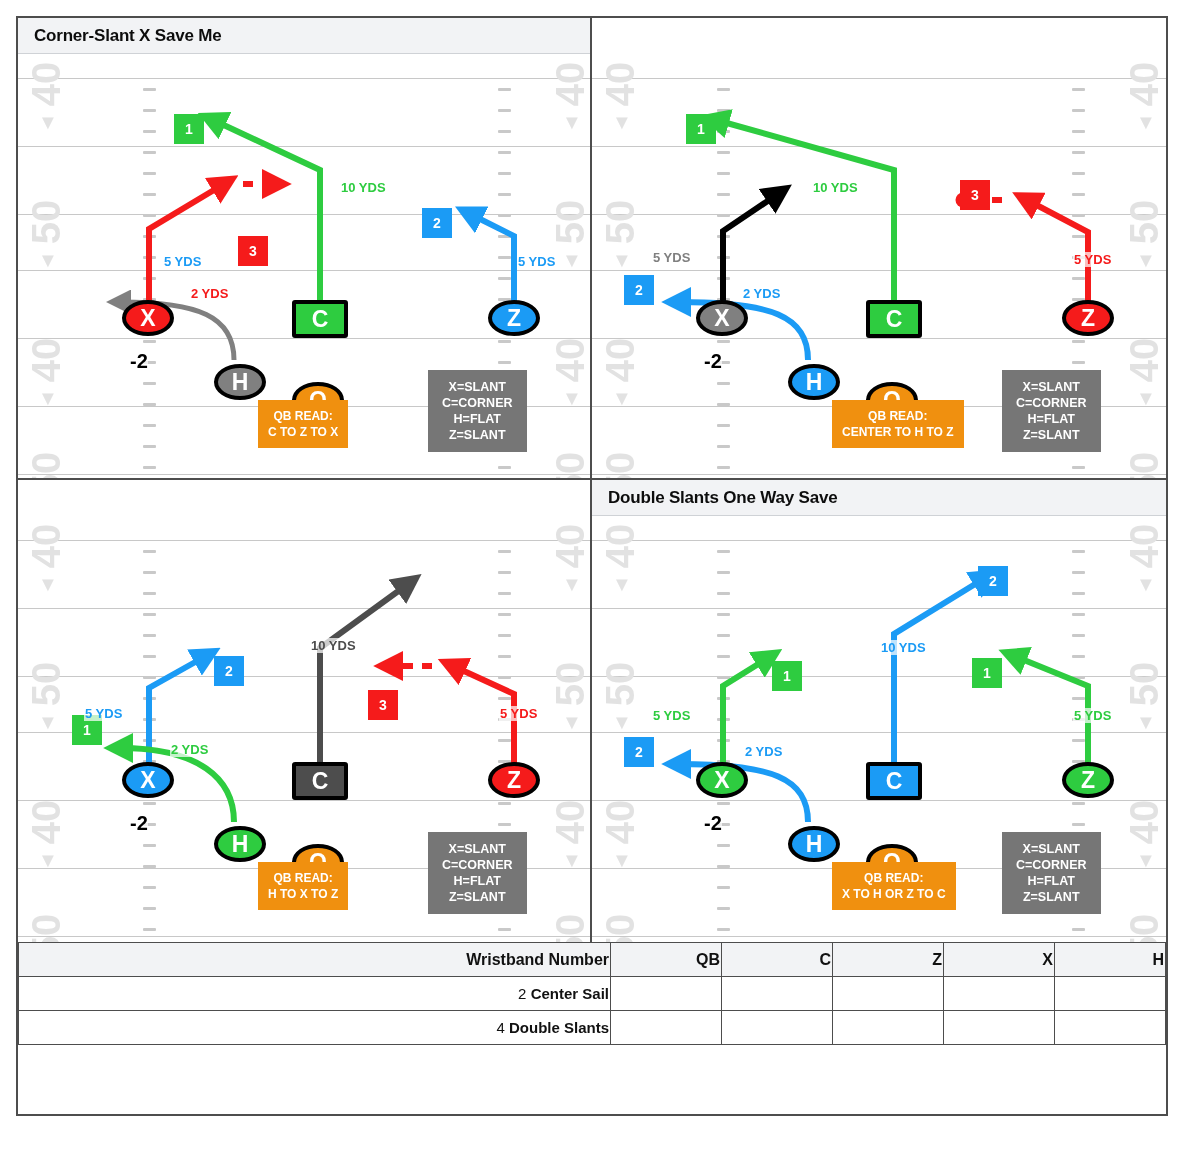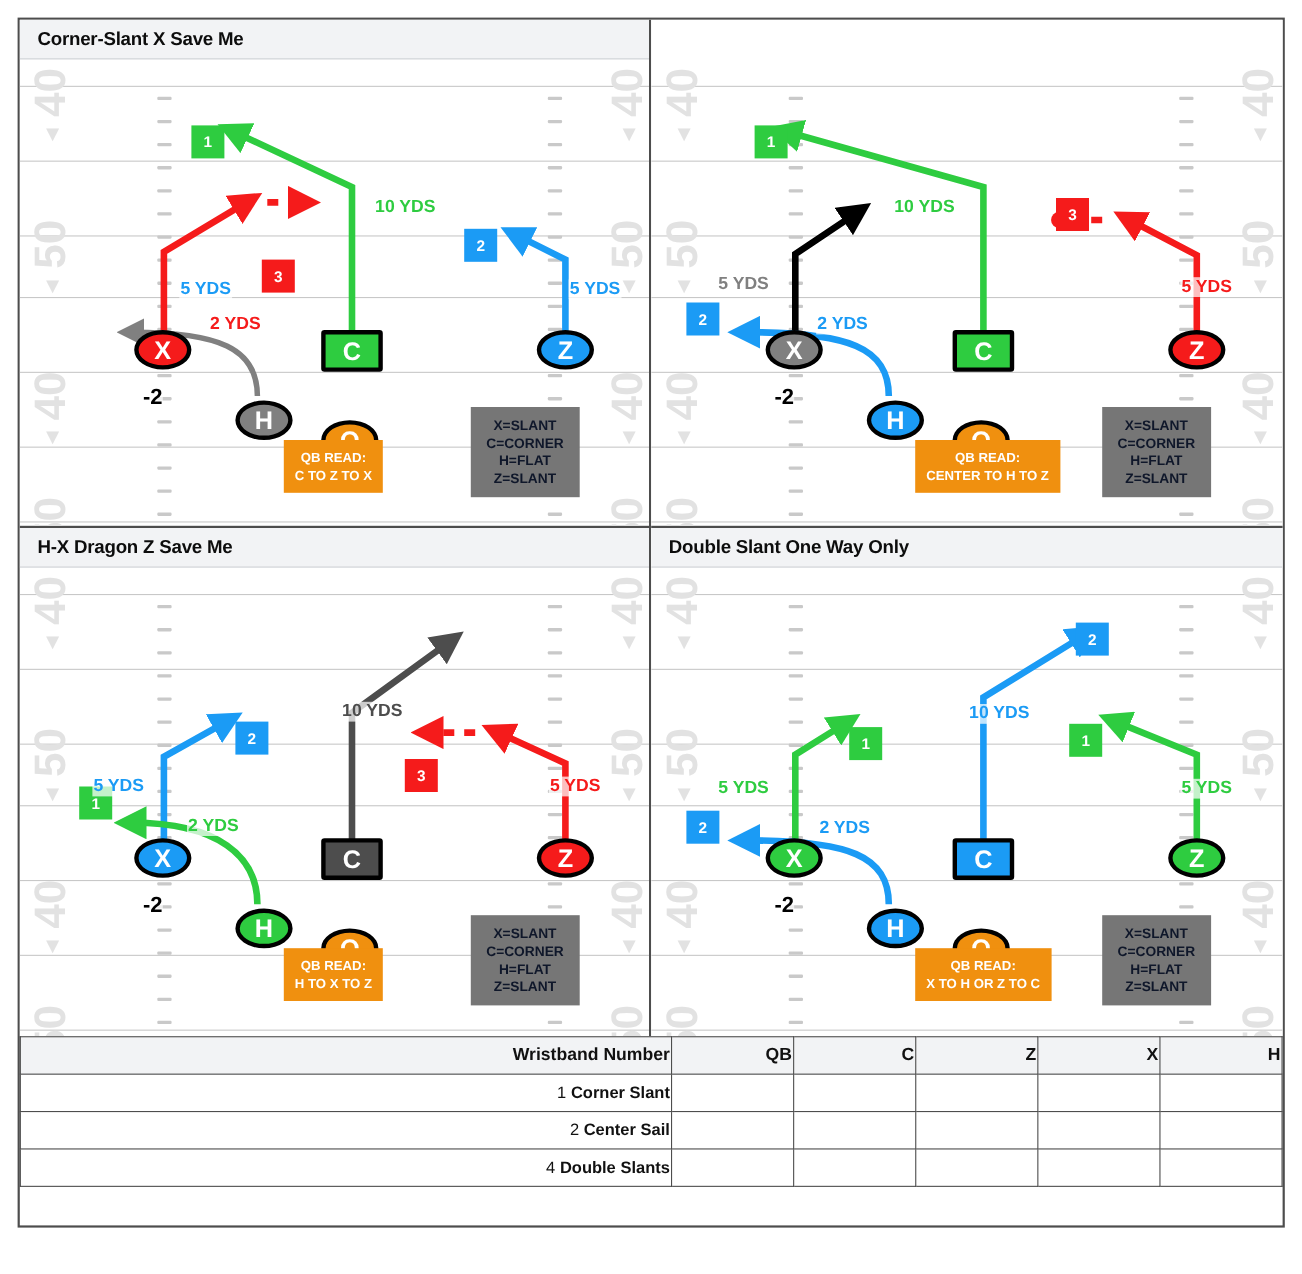--- a/index.html
+++ b/index.html
@@ -13,24 +13,24 @@
   .ptitle{font-size:17px;font-weight:bold;color:#0d0d0d;letter-spacing:-.2px;padding-left:16px;}
   .field{position:absolute;left:0;top:36px;width:574px;height:426px;overflow:hidden;}
   .yline{position:absolute;left:0;width:100%;height:1px;background:#c8c8c8;}
   .hash{position:absolute;width:13px;height:3px;background:#c9c9c9;border-radius:1px;}
   .ynum{position:absolute;color:#e2e2e2;font-weight:bold;font-size:40px;line-height:1;transform:rotate(-90deg);transform-origin:center;user-select:none;}
   .ytri{position:absolute;color:#e2e2e2;font-size:20px;line-height:1;}
   svg.routes{position:absolute;left:0;top:0;width:574px;height:426px;overflow:visible;}
   .plr{position:absolute;width:52px;height:36px;border:4px solid #000;border-radius:50%;box-sizing:border-box;display:flex;align-items:center;justify-content:center;color:#fff;font-weight:bold;font-size:23px;z-index:4;}
   .plr.sq{border-radius:3px;width:56px;height:38px;}
   .numbox{position:absolute;width:30px;height:30px;display:flex;align-items:center;justify-content:center;color:#fff;font-weight:bold;font-size:14px;z-index:5;}
-  .ydlabel{position:absolute;font-size:16px;font-weight:bold;z-index:5;background:rgba(255,255,255,.72);padding:0 1px;white-space:nowrap;}
+  .ydlabel{position:absolute;font-size:13px;font-weight:bold;z-index:5;background:rgba(255,255,255,.72);padding:0 1px;white-space:nowrap;}
   .minus2{position:absolute;font-size:20px;font-weight:bold;color:#000;z-index:5;background:rgba(255,255,255,.7);}
   .readbox{position:absolute;background:#f0900f;color:#fff;font-weight:bold;font-size:12px;line-height:16px;text-align:center;padding:8px 10px;z-index:5;}
-  .legend{position:absolute;background:#767676;color:#0f172a;font-weight:bold;font-size:12.5px;line-height:16px;text-align:center;padding:9px 14px;z-index:5;}
+  .legend{position:absolute;background:#767676;color:#ffffff;font-weight:bold;font-size:12.5px;line-height:16px;text-align:center;padding:9px 14px;z-index:5;}
   table.wb{position:absolute;left:0;top:924px;width:1148px;border-collapse:collapse;table-layout:fixed;text-align:right;}
   table.wb th,table.wb td{border:1px solid #4d4d4d;height:34px;box-sizing:border-box;}
   table.wb th{background:#f2f3f5;font-size:16px;font-weight:bold;color:#111;}
   table.wb td.nm{font-size:15px;font-weight:bold;color:#111;padding-left:10px;}
   .thin{font-weight:normal;}
 </style>
 </head>
 <body>
 
 <div class="page">
@@ -258,22 +258,134 @@
           <div class="legend" style="left: 410px; top: 352px;">
             <div>X=SLANT</div>
             <div>C=CORNER</div>
             <div>H=FLAT</div>
             <div>Z=SLANT</div>
           </div>
         </div>
     </div>
 
     <div class="panel r2">
+      <div class="field">
+        <div class="fieldmarks">
+            <div class="yline" style="top: 24px;"></div>
+            <div class="yline" style="top: 92px;"></div>
+            <div class="yline" style="top: 160px;"></div>
+            <div class="yline" style="top: 216px;"></div>
+            <div class="yline" style="top: 284px;"></div>
+            <div class="yline" style="top: 352px;"></div>
+            <div class="yline" style="top: 420px;"></div>
+            <div class="hash" style="left: 125px; top: 34px;"></div>
+            <div class="hash" style="left: 125px; top: 55px;"></div>
+            <div class="hash" style="left: 125px; top: 76px;"></div>
+            <div class="hash" style="left: 125px; top: 97px;"></div>
+            <div class="hash" style="left: 125px; top: 118px;"></div>
+            <div class="hash" style="left: 125px; top: 139px;"></div>
+            <div class="hash" style="left: 125px; top: 160px;"></div>
+            <div class="hash" style="left: 125px; top: 181px;"></div>
+            <div class="hash" style="left: 125px; top: 202px;"></div>
+            <div class="hash" style="left: 125px; top: 223px;"></div>
+            <div class="hash" style="left: 125px; top: 244px;"></div>
+            <div class="hash" style="left: 125px; top: 265px;"></div>
+            <div class="hash" style="left: 125px; top: 286px;"></div>
+            <div class="hash" style="left: 125px; top: 307px;"></div>
+            <div class="hash" style="left: 125px; top: 328px;"></div>
+            <div class="hash" style="left: 125px; top: 349px;"></div>
+            <div class="hash" style="left: 125px; top: 370px;"></div>
+            <div class="hash" style="left: 125px; top: 391px;"></div>
+            <div class="hash" style="left: 125px; top: 412px;"></div>
+            <div class="hash" style="left: 480px; top: 34px;"></div>
+            <div class="hash" style="left: 480px; top: 55px;"></div>
+            <div class="hash" style="left: 480px; top: 76px;"></div>
+            <div class="hash" style="left: 480px; top: 97px;"></div>
+            <div class="hash" style="left: 480px; top: 118px;"></div>
+            <div class="hash" style="left: 480px; top: 139px;"></div>
+            <div class="hash" style="left: 480px; top: 160px;"></div>
+            <div class="hash" style="left: 480px; top: 181px;"></div>
+            <div class="hash" style="left: 480px; top: 202px;"></div>
+            <div class="hash" style="left: 480px; top: 223px;"></div>
+            <div class="hash" style="left: 480px; top: 244px;"></div>
+            <div class="hash" style="left: 480px; top: 265px;"></div>
+            <div class="hash" style="left: 480px; top: 286px;"></div>
+            <div class="hash" style="left: 480px; top: 307px;"></div>
+            <div class="hash" style="left: 480px; top: 328px;"></div>
+            <div class="hash" style="left: 480px; top: 349px;"></div>
+            <div class="hash" style="left: 480px; top: 370px;"></div>
+            <div class="hash" style="left: 480px; top: 391px;"></div>
+            <div class="hash" style="left: 480px; top: 412px;"></div>
+            <div class="ynum" style="left: 6px; top: 10px;">40</div>
+            <div class="ytri" style="left: 20px; top: 58px;">▼</div>
+            <div class="ynum" style="left: 6px; top: 148px;">50</div>
+            <div class="ytri" style="left: 20px; top: 196px;">▼</div>
+            <div class="ynum" style="left: 6px; top: 286px;">40</div>
+            <div class="ytri" style="left: 20px; top: 334px;">▼</div>
+            <div class="ynum" style="left: 6px; top: 400px;">50</div>
+            <div class="ynum" style="left: 530px; top: 10px;">40</div>
+            <div class="ytri" style="left: 544px; top: 58px;">▼</div>
+            <div class="ynum" style="left: 530px; top: 148px;">50</div>
+            <div class="ytri" style="left: 544px; top: 196px;">▼</div>
+            <div class="ynum" style="left: 530px; top: 286px;">40</div>
+            <div class="ytri" style="left: 544px; top: 334px;">▼</div>
+            <div class="ynum" style="left: 530px; top: 400px;">50</div>
+          </div>
+        <svg class="routes" viewBox="0 0 574 426">
+          <defs>
+            <marker id="ag3" markerWidth="5" markerHeight="5" refX="2.2" refY="2.5" orient="auto">
+                <path d="M0,0 L5,2.5 L0,5 z" fill="#2ecc40"></path>
+              </marker>
+            <marker id="ab3" markerWidth="5" markerHeight="5" refX="2.2" refY="2.5" orient="auto">
+                <path d="M0,0 L5,2.5 L0,5 z" fill="#1b9bf5"></path>
+              </marker>
+            <marker id="ar3" markerWidth="5" markerHeight="5" refX="2.2" refY="2.5" orient="auto">
+                <path d="M0,0 L5,2.5 L0,5 z" fill="#f51b1b"></path>
+              </marker>
+            <marker id="agy3" markerWidth="5" markerHeight="5" refX="2.2" refY="2.5" orient="auto">
+                <path d="M0,0 L5,2.5 L0,5 z" fill="#4d4d4d"></path>
+              </marker>
+          </defs>
+          <path d="M302,248 L302,132 L390,68" stroke="#4d4d4d" stroke-width="6" fill="none" marker-end="url(#agy3)"></path>
+          <path d="M131,248 L131,172 L188,140" stroke="#1b9bf5" stroke-width="6" fill="none" marker-end="url(#ab3)"></path>
+          <path d="M216,306 C216,262 180,232 102,232" stroke="#2ecc40" stroke-width="6" fill="none" marker-end="url(#ag3)"></path>
+          <path d="M496,248 L496,178 L435,150" stroke="#f51b1b" stroke-width="6" fill="none" marker-end="url(#ar3)"></path>
+          <path d="M414,150 L372,150" stroke="#f51b1b" stroke-width="6" fill="none" stroke-dasharray="10,9" marker-end="url(#ar3)"></path>
+        </svg>
+      </div>
+      <div class="overlay">
+          <div class="plr" style="background: rgb(27, 155, 245); left: 104px; top: 282px;">X</div>
+          <div class="plr" style="background: rgb(46, 204, 64); left: 196px; top: 346px;">H</div>
+          <div class="plr sq" style="background: rgb(77, 77, 77); left: 274px; top: 282px;">C</div>
+          <div class="plr" style="background: rgb(240, 144, 15); left: 274px; top: 364px;">Q</div>
+          <div class="plr" style="background: rgb(245, 27, 27); left: 470px; top: 282px;">Z</div>
+          <div class="numbox" style="background: rgb(46, 204, 64); left: 54px; top: 235px;">1</div>
+          <div class="numbox" style="background: rgb(27, 155, 245); left: 196px; top: 176px;">2</div>
+          <div class="numbox" style="background: rgb(245, 27, 27); left: 350px; top: 210px;">3</div>
+          <div class="ydlabel" style="color: rgb(77, 77, 77); left: 292px; top: 158px;">10 YDS</div>
+          <div class="ydlabel" style="color: rgb(27, 155, 245); left: 66px; top: 226px;">5 YDS</div>
+          <div class="ydlabel" style="color: rgb(245, 27, 27); left: 481px; top: 226px;">5 YDS</div>
+          <div class="ydlabel" style="color: rgb(46, 204, 64); left: 152px; top: 262px;">2 YDS</div>
+          <div class="minus2" style="left: 112px; top: 332px;">-2</div>
+          <div class="readbox" style="left: 240px; top: 382px;">
+            <div>QB READ:</div>
+            <div>H TO X TO Z</div>
+          </div>
+          <div class="legend" style="left: 410px; top: 352px;">
+            <div>X=SLANT</div>
+            <div>C=CORNER</div>
+            <div>H=FLAT</div>
+            <div>Z=SLANT</div>
+          </div>
+        </div>
+    </div>
+
+    <div class="panel c2 r2">
       <div class="phead">
-        <span class="ptitle">H-X Dragon Z Save Me</span>
+        <span class="ptitle">Double Slants One Way Save</span>
       </div>
       <div class="field">
         <div class="fieldmarks">
             <div class="yline" style="top: 24px;"></div>
             <div class="yline" style="top: 92px;"></div>
             <div class="yline" style="top: 160px;"></div>
             <div class="yline" style="top: 216px;"></div>
             <div class="yline" style="top: 284px;"></div>
             <div class="yline" style="top: 352px;"></div>
             <div class="yline" style="top: 420px;"></div>
@@ -325,135 +437,20 @@
             <div class="ynum" style="left: 530px; top: 10px;">40</div>
             <div class="ytri" style="left: 544px; top: 58px;">▼</div>
             <div class="ynum" style="left: 530px; top: 148px;">50</div>
             <div class="ytri" style="left: 544px; top: 196px;">▼</div>
             <div class="ynum" style="left: 530px; top: 286px;">40</div>
             <div class="ytri" style="left: 544px; top: 334px;">▼</div>
             <div class="ynum" style="left: 530px; top: 400px;">50</div>
           </div>
         <svg class="routes" viewBox="0 0 574 426">
           <defs>
-            <marker id="ag3" markerWidth="5" markerHeight="5" refX="2.2" refY="2.5" orient="auto">
-                <path d="M0,0 L5,2.5 L0,5 z" fill="#2ecc40"></path>
-              </marker>
-            <marker id="ab3" markerWidth="5" markerHeight="5" refX="2.2" refY="2.5" orient="auto">
-                <path d="M0,0 L5,2.5 L0,5 z" fill="#1b9bf5"></path>
-              </marker>
-            <marker id="ar3" markerWidth="5" markerHeight="5" refX="2.2" refY="2.5" orient="auto">
-                <path d="M0,0 L5,2.5 L0,5 z" fill="#f51b1b"></path>
-              </marker>
-            <marker id="agy3" markerWidth="5" markerHeight="5" refX="2.2" refY="2.5" orient="auto">
-                <path d="M0,0 L5,2.5 L0,5 z" fill="#4d4d4d"></path>
-              </marker>
-          </defs>
-          <path d="M302,248 L302,132 L390,68" stroke="#4d4d4d" stroke-width="6" fill="none" marker-end="url(#agy3)"></path>
-          <path d="M131,248 L131,172 L188,140" stroke="#1b9bf5" stroke-width="6" fill="none" marker-end="url(#ab3)"></path>
-          <path d="M216,306 C216,262 180,232 102,232" stroke="#2ecc40" stroke-width="6" fill="none" marker-end="url(#ag3)"></path>
-          <path d="M496,248 L496,178 L435,150" stroke="#f51b1b" stroke-width="6" fill="none" marker-end="url(#ar3)"></path>
-          <path d="M414,150 L372,150" stroke="#f51b1b" stroke-width="6" fill="none" stroke-dasharray="10,9" marker-end="url(#ar3)"></path>
-        </svg>
-      </div>
-      <div class="overlay">
-          <div class="plr" style="background: rgb(27, 155, 245); left: 104px; top: 282px;">X</div>
-          <div class="plr" style="background: rgb(46, 204, 64); left: 196px; top: 346px;">H</div>
-          <div class="plr sq" style="background: rgb(77, 77, 77); left: 274px; top: 282px;">C</div>
-          <div class="plr" style="background: rgb(240, 144, 15); left: 274px; top: 364px;">Q</div>
-          <div class="plr" style="background: rgb(245, 27, 27); left: 470px; top: 282px;">Z</div>
-          <div class="numbox" style="background: rgb(46, 204, 64); left: 54px; top: 235px;">1</div>
-          <div class="numbox" style="background: rgb(27, 155, 245); left: 196px; top: 176px;">2</div>
-          <div class="numbox" style="background: rgb(245, 27, 27); left: 350px; top: 210px;">3</div>
-          <div class="ydlabel" style="color: rgb(77, 77, 77); left: 292px; top: 158px;">10 YDS</div>
-          <div class="ydlabel" style="color: rgb(27, 155, 245); left: 66px; top: 226px;">5 YDS</div>
-          <div class="ydlabel" style="color: rgb(245, 27, 27); left: 481px; top: 226px;">5 YDS</div>
-          <div class="ydlabel" style="color: rgb(46, 204, 64); left: 152px; top: 262px;">2 YDS</div>
-          <div class="minus2" style="left: 112px; top: 332px;">-2</div>
-          <div class="readbox" style="left: 240px; top: 382px;">
-            <div>QB READ:</div>
-            <div>H TO X TO Z</div>
-          </div>
-          <div class="legend" style="left: 410px; top: 352px;">
-            <div>X=SLANT</div>
-            <div>C=CORNER</div>
-            <div>H=FLAT</div>
-            <div>Z=SLANT</div>
-          </div>
-        </div>
-    </div>
-
-    <div class="panel c2 r2">
-      <div class="phead">
-        <span class="ptitle">Double Slant One Way Only</span>
-      </div>
-      <div class="field">
-        <div class="fieldmarks">
-            <div class="yline" style="top: 24px;"></div>
-            <div class="yline" style="top: 92px;"></div>
-            <div class="yline" style="top: 160px;"></div>
-            <div class="yline" style="top: 216px;"></div>
-            <div class="yline" style="top: 284px;"></div>
-            <div class="yline" style="top: 352px;"></div>
-            <div class="yline" style="top: 420px;"></div>
-            <div class="hash" style="left: 125px; top: 34px;"></div>
-            <div class="hash" style="left: 125px; top: 55px;"></div>
-            <div class="hash" style="left: 125px; top: 76px;"></div>
-            <div class="hash" style="left: 125px; top: 97px;"></div>
-            <div class="hash" style="left: 125px; top: 118px;"></div>
-            <div class="hash" style="left: 125px; top: 139px;"></div>
-            <div class="hash" style="left: 125px; top: 160px;"></div>
-            <div class="hash" style="left: 125px; top: 181px;"></div>
-            <div class="hash" style="left: 125px; top: 202px;"></div>
-            <div class="hash" style="left: 125px; top: 223px;"></div>
-            <div class="hash" style="left: 125px; top: 244px;"></div>
-            <div class="hash" style="left: 125px; top: 265px;"></div>
-            <div class="hash" style="left: 125px; top: 286px;"></div>
-            <div class="hash" style="left: 125px; top: 307px;"></div>
-            <div class="hash" style="left: 125px; top: 328px;"></div>
-            <div class="hash" style="left: 125px; top: 349px;"></div>
-            <div class="hash" style="left: 125px; top: 370px;"></div>
-            <div class="hash" style="left: 125px; top: 391px;"></div>
-            <div class="hash" style="left: 125px; top: 412px;"></div>
-            <div class="hash" style="left: 480px; top: 34px;"></div>
-            <div class="hash" style="left: 480px; top: 55px;"></div>
-            <div class="hash" style="left: 480px; top: 76px;"></div>
-            <div class="hash" style="left: 480px; top: 97px;"></div>
-            <div class="hash" style="left: 480px; top: 118px;"></div>
-            <div class="hash" style="left: 480px; top: 139px;"></div>
-            <div class="hash" style="left: 480px; top: 160px;"></div>
-            <div class="hash" style="left: 480px; top: 181px;"></div>
-            <div class="hash" style="left: 480px; top: 202px;"></div>
-            <div class="hash" style="left: 480px; top: 223px;"></div>
-            <div class="hash" style="left: 480px; top: 244px;"></div>
-            <div class="hash" style="left: 480px; top: 265px;"></div>
-            <div class="hash" style="left: 480px; top: 286px;"></div>
-            <div class="hash" style="left: 480px; top: 307px;"></div>
-            <div class="hash" style="left: 480px; top: 328px;"></div>
-            <div class="hash" style="left: 480px; top: 349px;"></div>
-            <div class="hash" style="left: 480px; top: 370px;"></div>
-            <div class="hash" style="left: 480px; top: 391px;"></div>
-            <div class="hash" style="left: 480px; top: 412px;"></div>
-            <div class="ynum" style="left: 6px; top: 10px;">40</div>
-            <div class="ytri" style="left: 20px; top: 58px;">▼</div>
-            <div class="ynum" style="left: 6px; top: 148px;">50</div>
-            <div class="ytri" style="left: 20px; top: 196px;">▼</div>
-            <div class="ynum" style="left: 6px; top: 286px;">40</div>
-            <div class="ytri" style="left: 20px; top: 334px;">▼</div>
-            <div class="ynum" style="left: 6px; top: 400px;">50</div>
-            <div class="ynum" style="left: 530px; top: 10px;">40</div>
-            <div class="ytri" style="left: 544px; top: 58px;">▼</div>
-            <div class="ynum" style="left: 530px; top: 148px;">50</div>
-            <div class="ytri" style="left: 544px; top: 196px;">▼</div>
-            <div class="ynum" style="left: 530px; top: 286px;">40</div>
-            <div class="ytri" style="left: 544px; top: 334px;">▼</div>
-            <div class="ynum" style="left: 530px; top: 400px;">50</div>
-          </div>
-        <svg class="routes" viewBox="0 0 574 426">
-          <defs>
             <marker id="ag4" markerWidth="5" markerHeight="5" refX="2.2" refY="2.5" orient="auto">
                 <path d="M0,0 L5,2.5 L0,5 z" fill="#2ecc40"></path>
               </marker>
             <marker id="ab4" markerWidth="5" markerHeight="5" refX="2.2" refY="2.5" orient="auto">
                 <path d="M0,0 L5,2.5 L0,5 z" fill="#1b9bf5"></path>
               </marker>
           </defs>
           <path d="M302,248 L302,118 L393,62" stroke="#1b9bf5" stroke-width="6" fill="none" marker-end="url(#ab4)"></path>
           <path d="M131,248 L131,170 L176,142" stroke="#2ecc40" stroke-width="6" fill="none" marker-end="url(#ag4)"></path>
           <path d="M216,306 C216,262 180,248 86,248" stroke="#1b9bf5" stroke-width="6" fill="none" marker-end="url(#ab4)"></path>
@@ -495,28 +492,20 @@
         <th style="width: 592px;">Wristband Number</th>
         <th>QB</th>
         <th>C</th>
         <th>Z</th>
         <th>X</th>
         <th>H</th>
       </tr>
     </thead>
     <tbody>
         <tr>
-          <td class="nm"><span class="thin">1 </span>Corner Slant</td>
-          <td></td>
-          <td></td>
-          <td></td>
-          <td></td>
-          <td></td>
-        </tr>
-        <tr>
           <td class="nm"><span class="thin">2 </span>Center Sail</td>
           <td></td>
           <td></td>
           <td></td>
           <td></td>
           <td></td>
         </tr>
         <tr>
           <td class="nm"><span class="thin">4 </span>Double Slants</td>
           <td></td>

